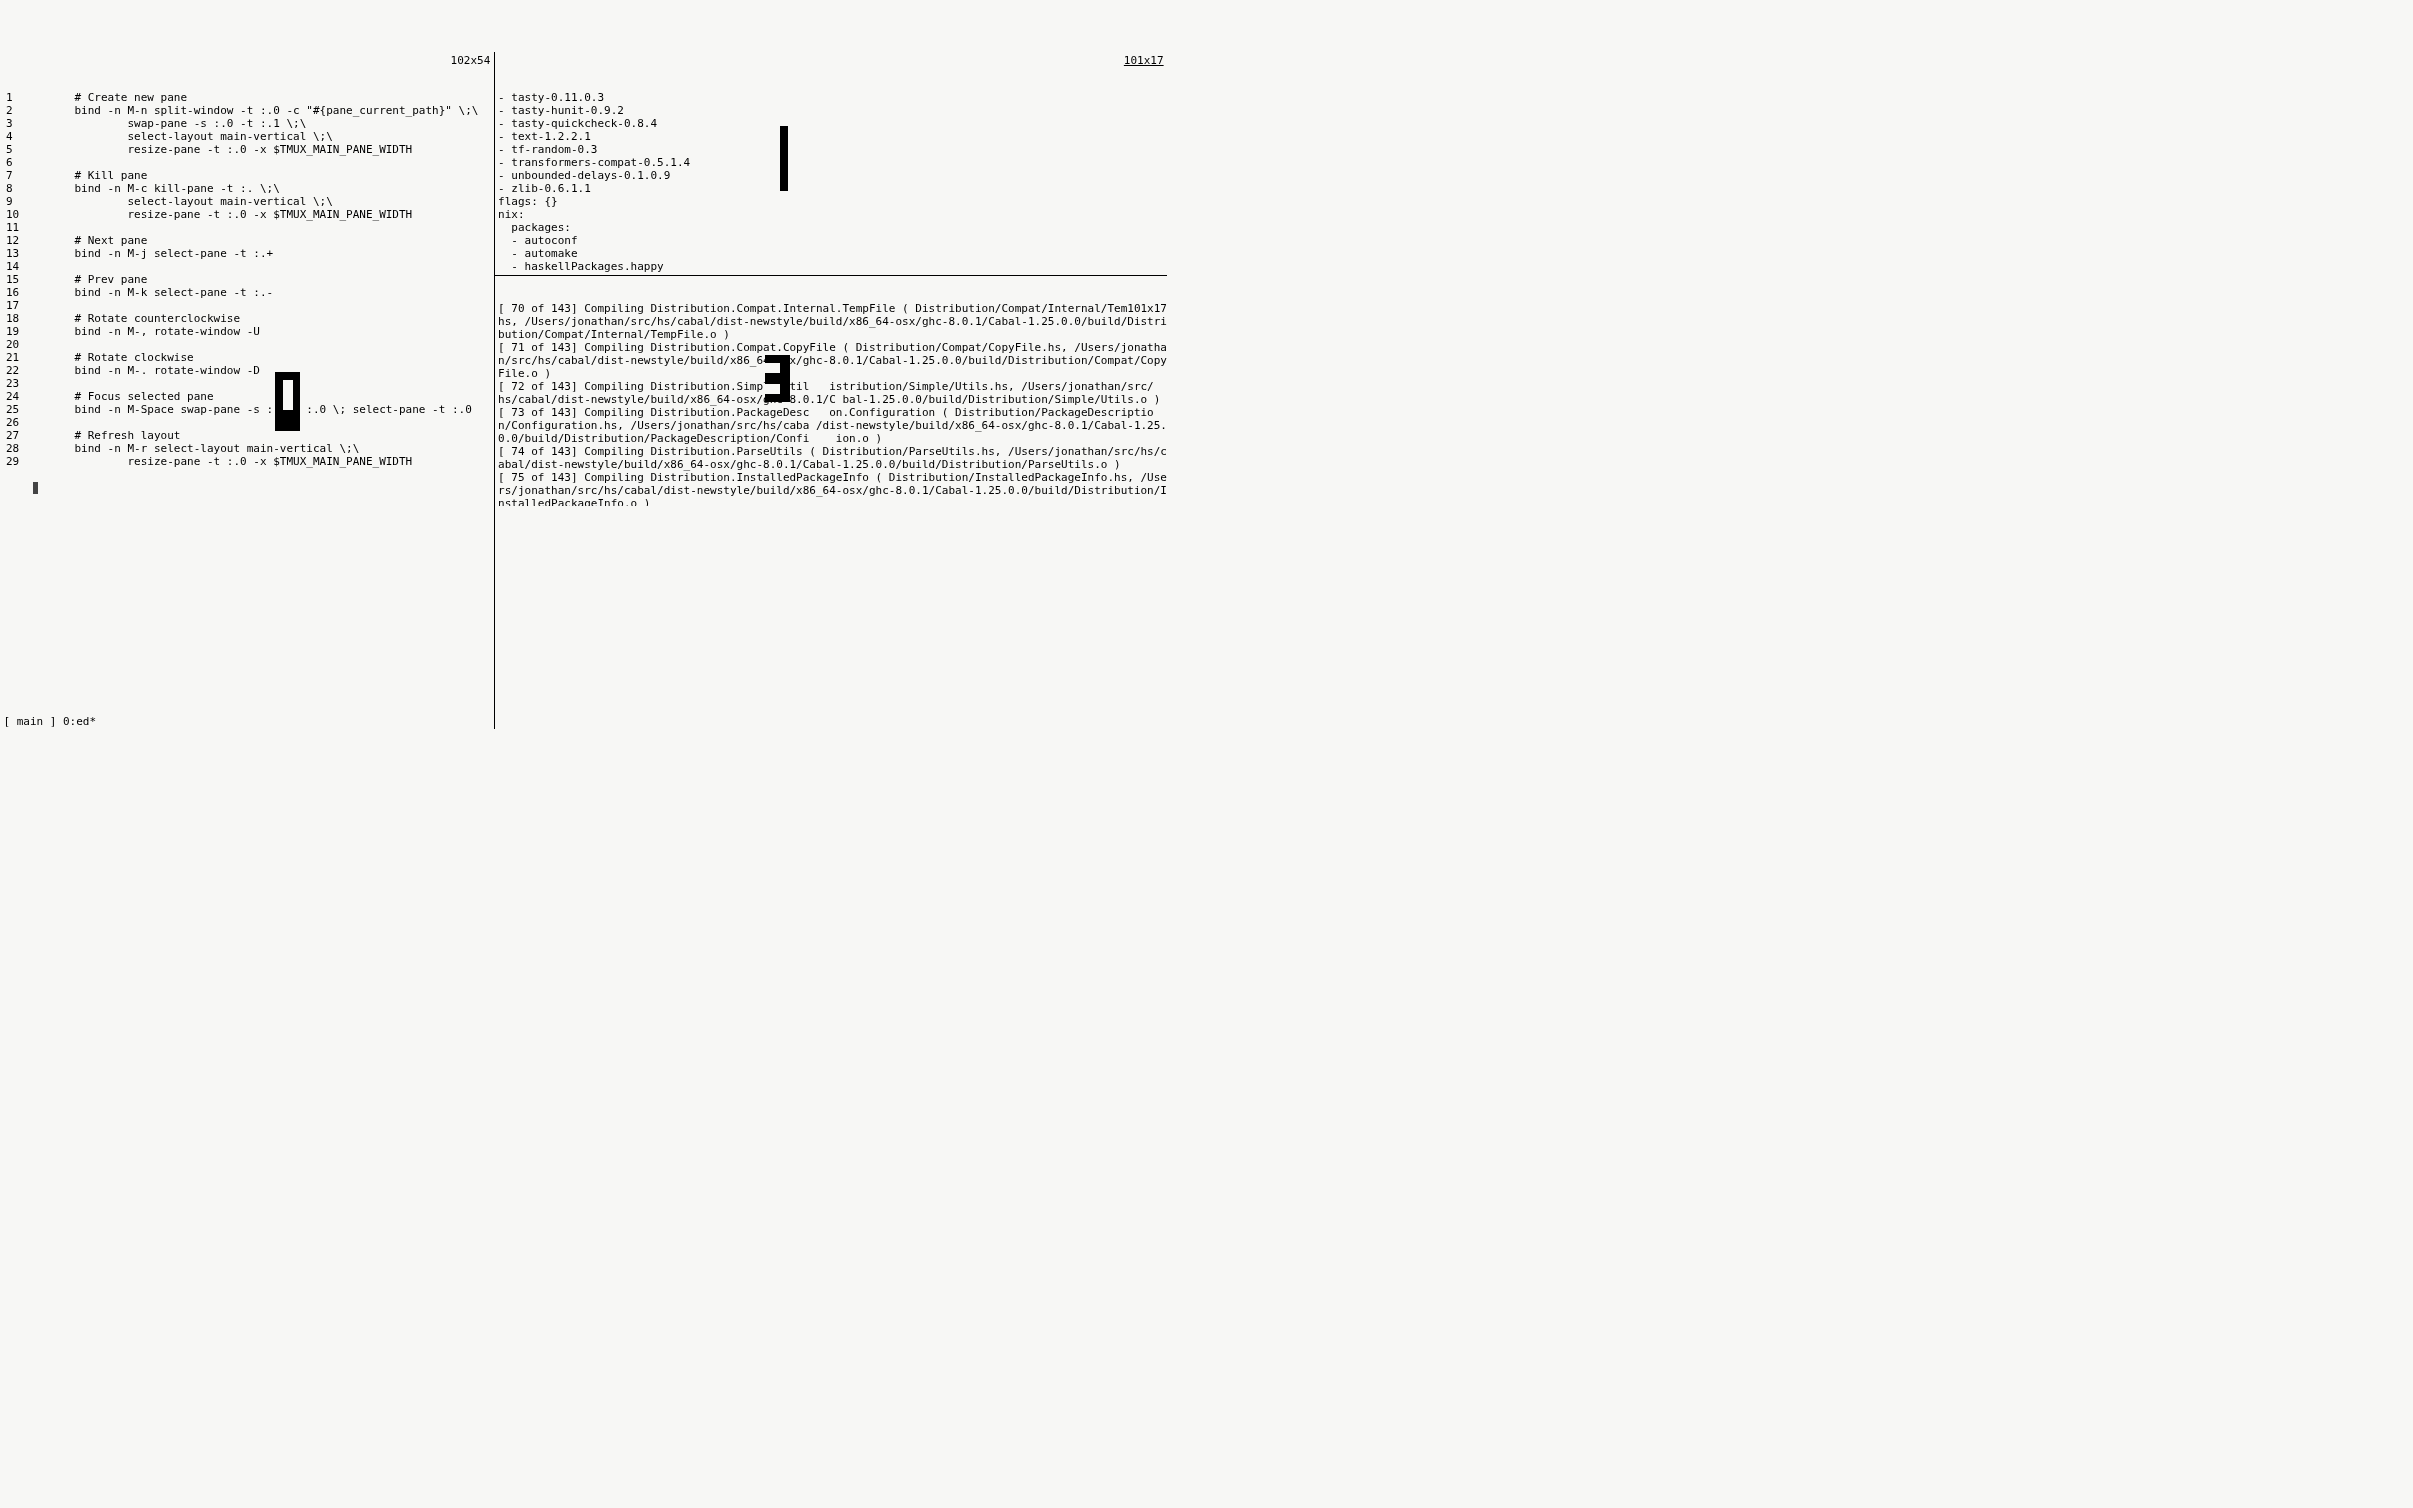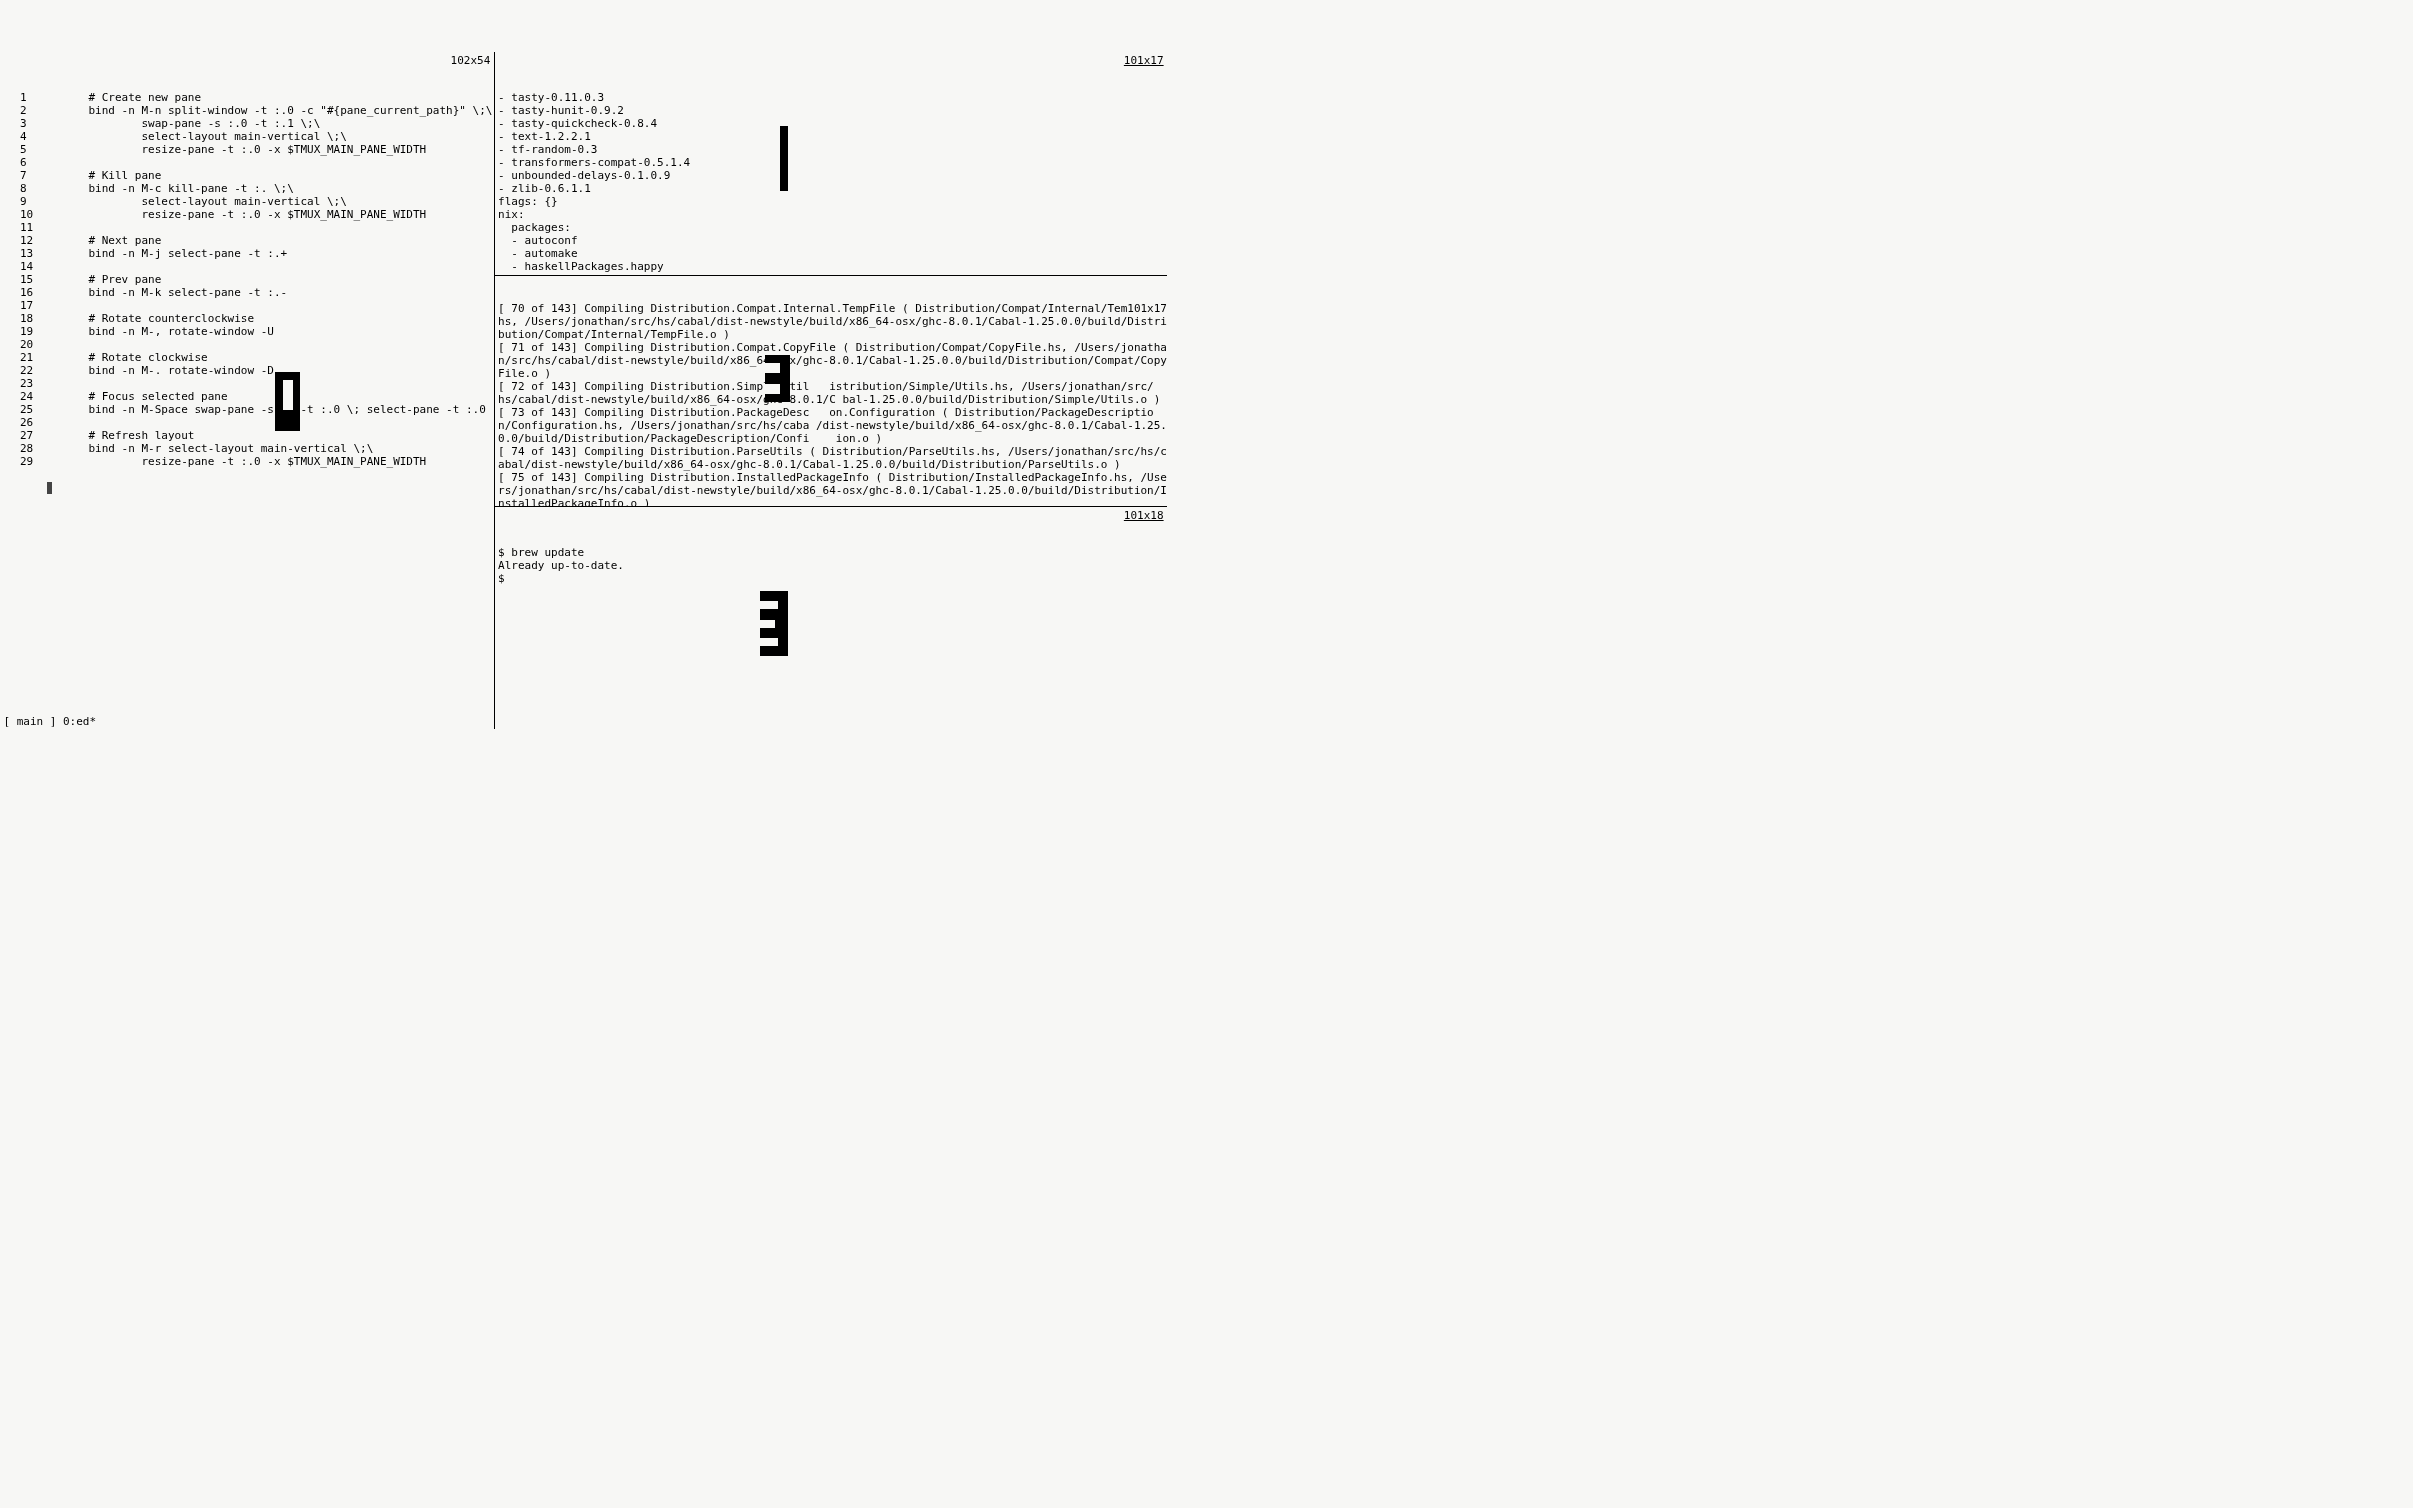--- a/index.html
+++ b/index.html
@@ -9,21 +9,21 @@
       line-height: 13px;
       background: #f7f7f5;
       color: #000;
       width: 1167px;
       height: 729px;
       overflow: hidden;
       white-space: pre;
       position: relative;
     }
     .container { display: flex; height: 701px; }
-    .left-pane { width: 582px; position: relative; padding-left: 20px; }
+    .left-pane { width: 582px; position: relative; padding-left: 6px; }
     .right-col { flex: 1; border-left: 0.8px solid #000; display: flex; flex-direction: column; }
     .right-pane { position: relative; padding-left: 3.4px; overflow: hidden; }
     .right-pane.sep { border-top: 0.8px solid #000; }
     .status-bar { position: absolute; bottom: 0; left: 0; right: 0; height: 15px; padding-left: 3.4px; line-height: 15px; }
     .dim-label { position: absolute; top: 1.7px; right: 3.4px; }
     .dim-right { position: absolute; top: 1.7px; right: 3.4px; text-decoration: underline; }
     .cursor { display:inline-block; width:5.9px; height:11.7px; background:#444; vertical-align: text-bottom; margin-left:0px; }
     .editor-lines .line { display:flex; }
     .editor-lines .num { width: 42px; display:inline-block; }
     .editor-lines .txt { }
@@ -89,27 +89,20 @@
 n/Configuration.hs, /Users/jonathan/src/hs/caba /dist-newstyle/build/x86_64-osx/ghc-8.0.1/Cabal-1.25.
 0.0/build/Distribution/PackageDescription/Confi    ion.o )
 [ 74 of 143] Compiling Distribution.ParseUtils ( Distribution/ParseUtils.hs, /Users/jonathan/src/hs/c
 abal/dist-newstyle/build/x86_64-osx/ghc-8.0.1/Cabal-1.25.0.0/build/Distribution/ParseUtils.o )
 [ 75 of 143] Compiling Distribution.InstalledPackageInfo ( Distribution/InstalledPackageInfo.hs, /Use
 rs/jonathan/src/hs/cabal/dist-newstyle/build/x86_64-osx/ghc-8.0.1/Cabal-1.25.0.0/build/Distribution/I
 nstalledPackageInfo.o )</div>
       <div class="pane3-marker"></div>
     </div>
 
-    <div class="right-pane sep" style="flex:1">
-      <span class="dim-right">101x18</span>
-      <div id="rbot">$ brew update
-Already up-to-date.
-$ </div>
-      <div class="pane4-marker"><div class="mid"></div></div>
-    </div>
 
   </div>
 </div>
 
 <div class="status-bar">[ main ] 0:ed*</div>
 
 
 
 
 

